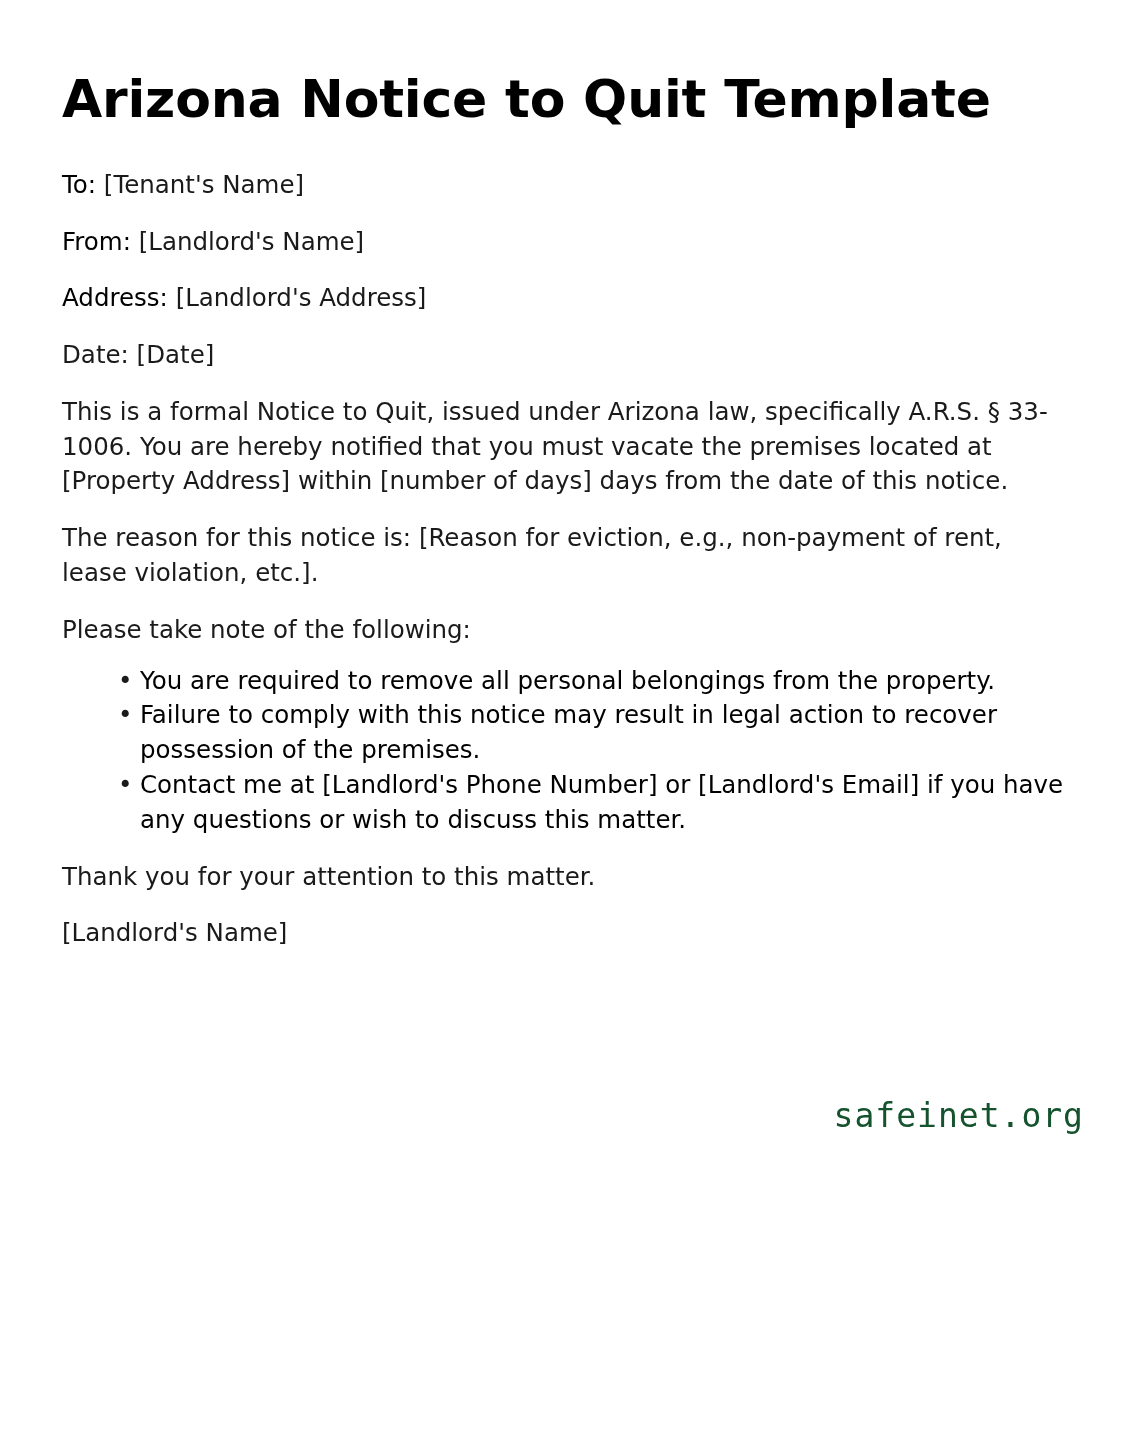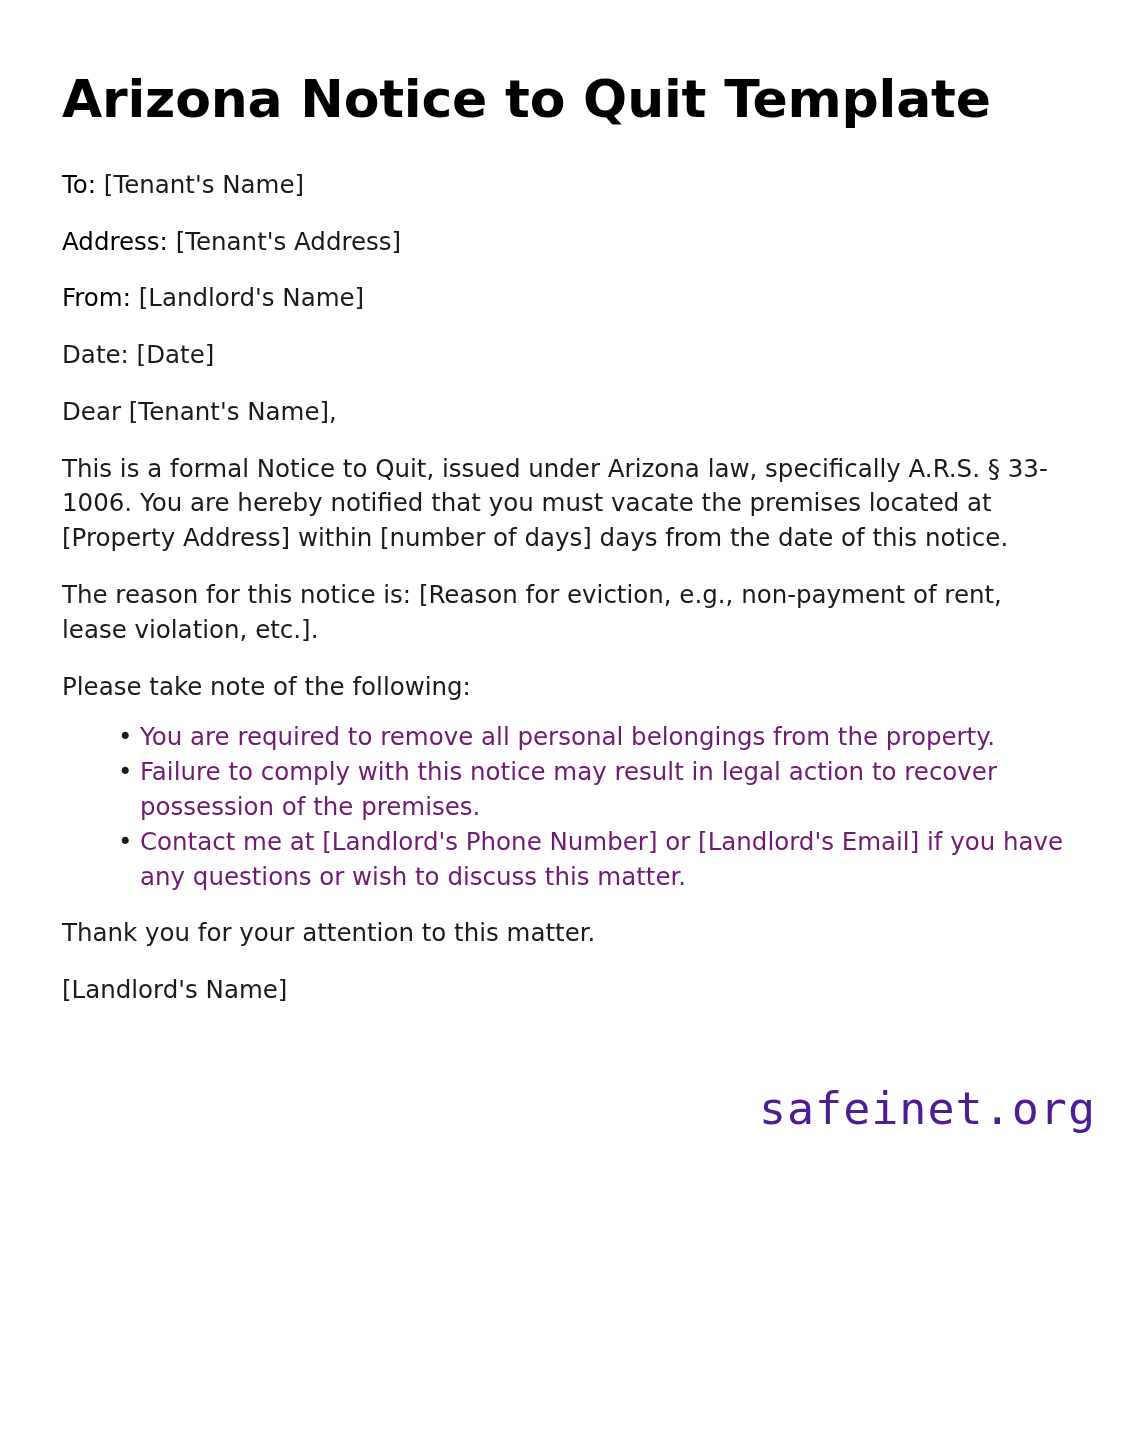--- a/index.html
+++ b/index.html
@@ -58,71 +58,70 @@
     padding-left: 56px;
     padding-bottom: 0;
     list-style: none;
   }
   ul.notice-list li {
     position: relative;
     font-size: 24.5px;
     line-height: 1.42;
     padding-left: 22px;
     margin: 0;
-    color: #701a75;
+    color: #000000;
   }
   ul.notice-list li::before {
     content: "\2022";
     position: absolute;
     left: 0;
     top: 0;
     font-size: 24.5px;
     line-height: 1.42;
     color: #1a1a1a;
   }
   .watermark {
     position: absolute;
-    right: 28px;
+    right: 40px;
     bottom: 26px;
     font-family: "DejaVu Sans Mono", "Liberation Mono", monospace;
-    font-size: 45px;
+    font-size: 33px;
     letter-spacing: 1px;
-    color: #4c1d95;
+    color: #14532d;
     white-space: nowrap;
     user-select: none;
   }
 </style>
 </head>
 <body>
 
 <div class="page">
 
   <div class="doc">
 
     <h1 class="doc-title">Arizona Notice to Quit Template</h1>
 
     <p class="para first-after-title">
       <b class="label">To:</b>
       <span>[Tenant's Name]</span>
     </p>
 
-    <p class="para">
-      <b class="label">Address:</b>
-      <span>[Tenant's Address]</span>
-    </p>
 
     <p class="para">
       <b class="label">From:</b>
       <span>[Landlord's Name]</span>
     </p>
 
+    <p class="para">
+      <b class="label">Address:</b>
+      <span>[Landlord's Address]</span>
+    </p>
 
     <p class="para">Date: [Date]</p>
 
-    <p class="para">Dear [Tenant's Name],</p>
 
     <p class="para">This is a formal Notice to Quit, issued under Arizona law, specifically A.R.S. § 33-1006. You are hereby notified that you must vacate the premises located at [Property Address] within [number of days] days from the date of this notice.</p>
 
     <p class="para">The reason for this notice is: [Reason for eviction, e.g., non-payment of rent, lease violation, etc.].</p>
 
     <p class="para">Please take note of the following:</p>
 
     <ul class="notice-list">
       <li>You are required to remove all personal belongings from the property.</li>
       <li>Failure to comply with this notice may result in legal action to recover possession of the premises.</li>

